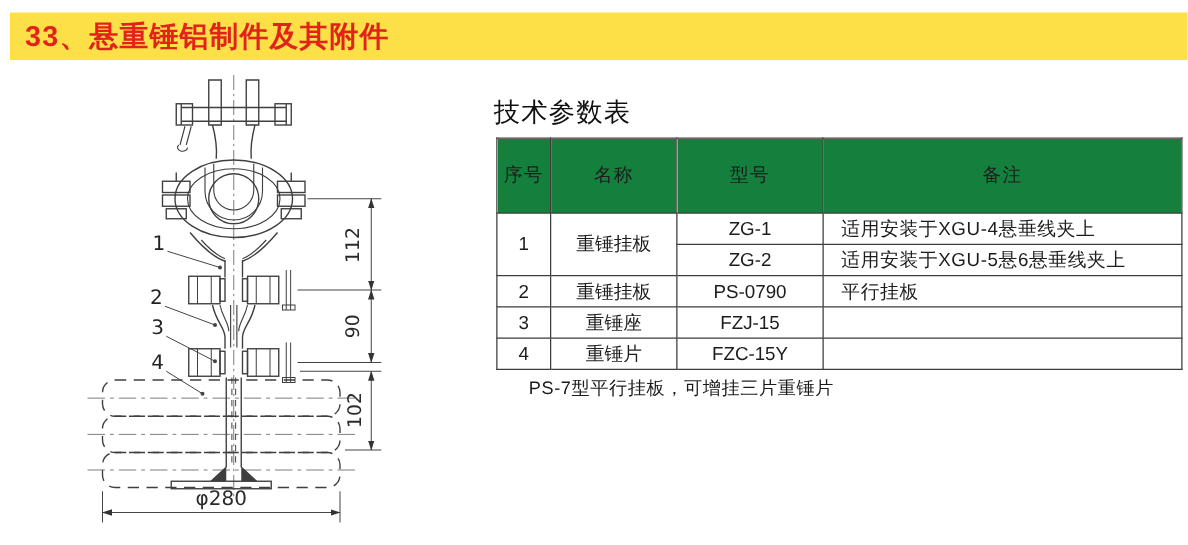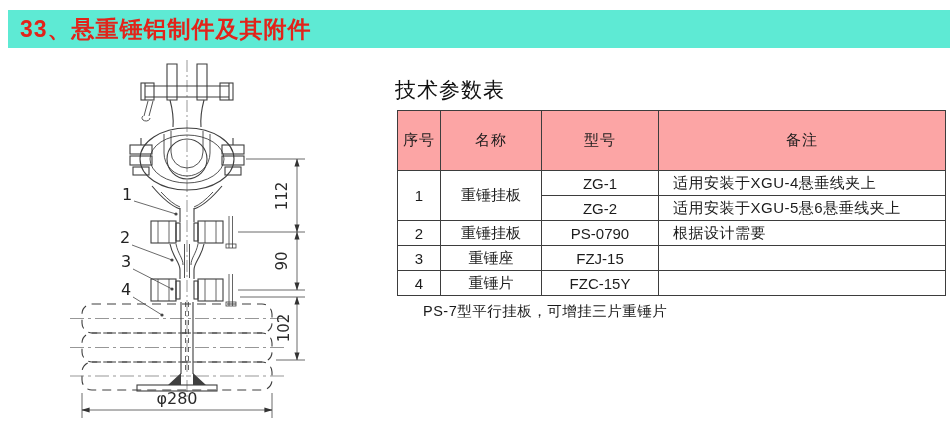--- a/index.html
+++ b/index.html
@@ -4,21 +4,21 @@
 <style>
   html,body{margin:0;padding:0;}
   body{
     width:950px;height:436px;position:relative;background:#ffffff;
     font-family:"Liberation Sans","DejaVu Sans",sans-serif;
     color:#1c1c1c;overflow:hidden;
   }
   
   .title-bar{
     position:absolute;left:8px;top:10px;right:0;height:38px;
-    background:#5eead4;display:flex;align-items:center;
+    background:#fde047;display:flex;align-items:center;
   }
   .title-bar h1{
     margin:0 0 0 12px;font-size:23px;font-weight:bold;color:#e2231a;
     letter-spacing:1px;
   }
   
   .diagram{position:absolute;left:0;top:0;width:390px;height:436px;}
   
   .table-caption{
     position:absolute;left:395px;top:76px;font-size:21px;font-weight:500;
@@ -27,21 +27,21 @@
   table.spec{
     position:absolute;left:397px;top:110px;border-collapse:collapse;
     table-layout:fixed;width:548px;
   }
   table.spec th,table.spec td{
     border:1px solid #3d3d3d;font-weight:normal;font-size:15px;
     text-align:center;vertical-align:middle;padding:0;color:#1c1c1c;
     overflow:hidden;white-space:nowrap;
   }
   table.spec thead th{
-    background:#fca5a5;height:59px;font-size:15px;letter-spacing:1px;
+    background:#15803d;height:59px;font-size:15px;letter-spacing:1px;
   }
   table.spec tbody tr{height:25px;}
   table.spec td.remark{text-align:left;padding-left:14px;letter-spacing:0.5px;}
   table.spec td.model{font-size:15px;}
   
   .notes{
     position:absolute;left:393px;top:302px;width:540px;font-size:14.5px;
     line-height:19px;color:#1a1a1a;letter-spacing:0.5px;
   }
   .notes .n2{margin-left:34px;}
@@ -217,21 +217,21 @@
       <td class="remark">适用安装于XGU-4悬垂线夹上</td>
     </tr>
     <tr>
       <td class="model">ZG-2</td>
       <td class="remark">适用安装于XGU-5悬6悬垂线夹上</td>
     </tr>
     <tr>
       <td>2</td>
       <td>重锤挂板</td>
       <td class="model">PS-0790</td>
-      <td class="remark">根据设计需要</td>
+      <td class="remark">平行挂板</td>
     </tr>
     <tr>
       <td>3</td>
       <td>重锤座</td>
       <td class="model">FZJ-15</td>
       <td class="remark"></td>
     </tr>
     <tr>
       <td>4</td>
       <td>重锤片</td>

